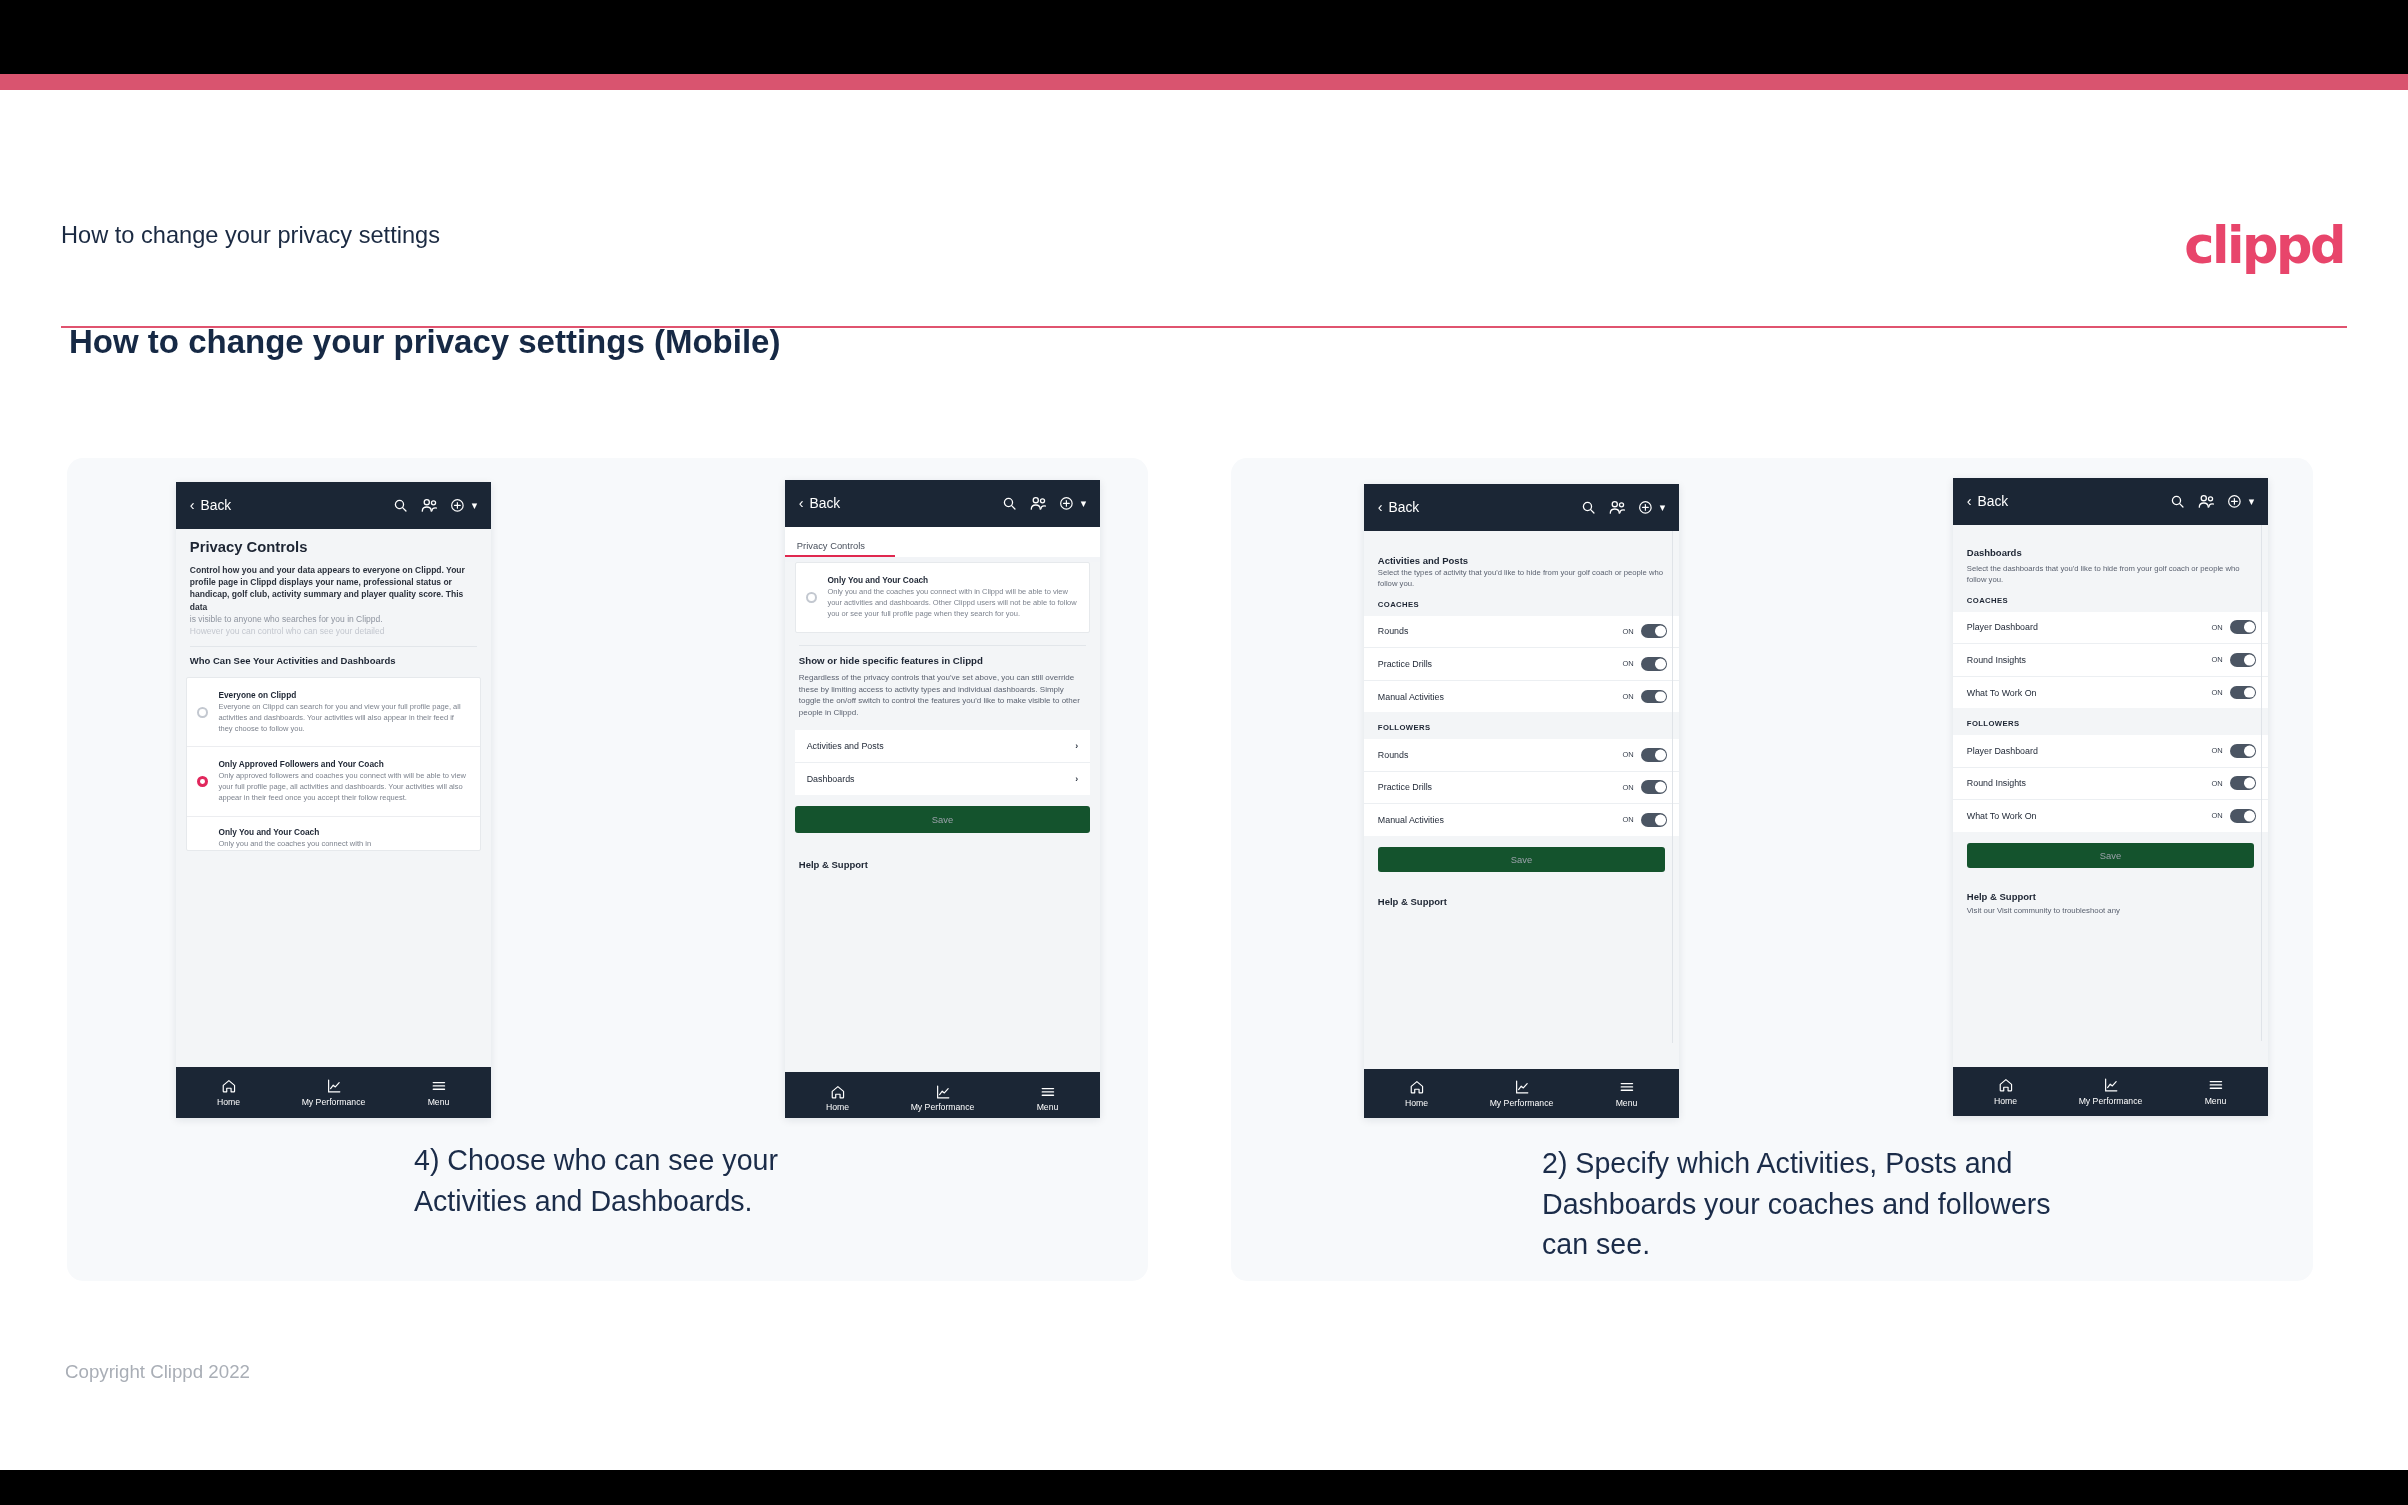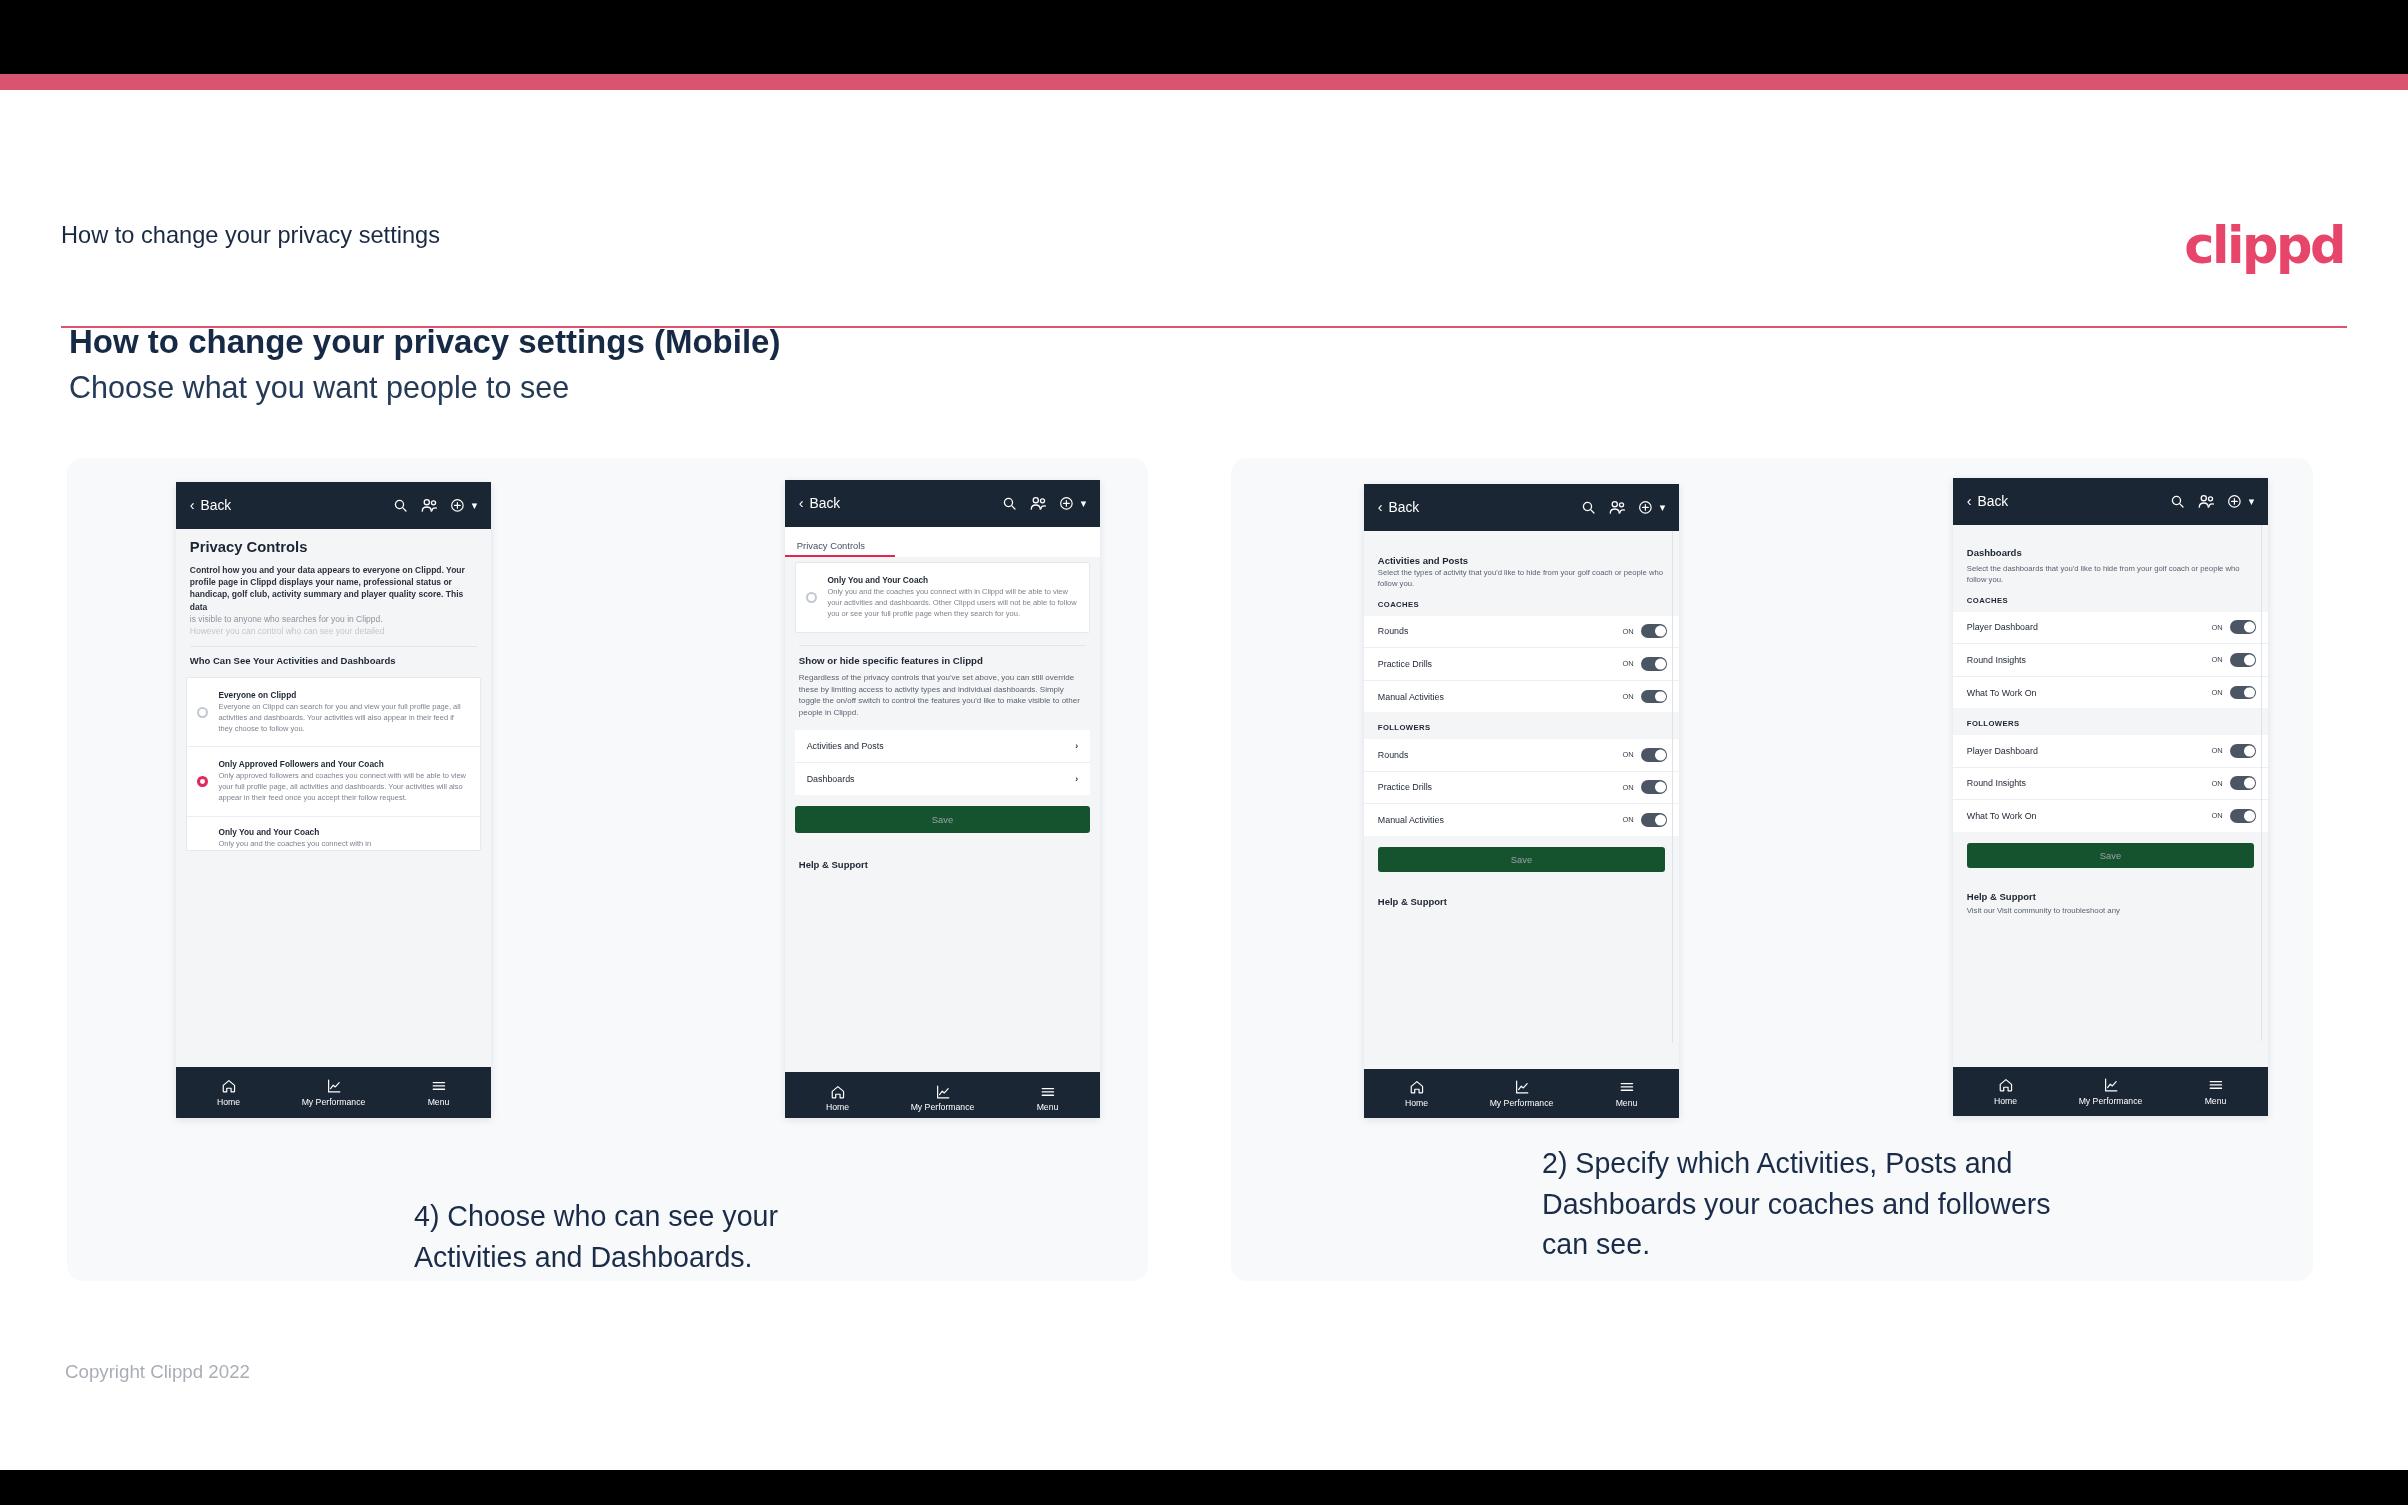--- a/index.html
+++ b/index.html
@@ -34,21 +34,21 @@
 
   .card {
     position:absolute; background:#f7f9fb; border-radius:15.8px;
   }
   .card-left { left:67px; top:458px; width:1081px; height:823px; }
   .card-right { left:1231px; top:458px; width:1082px; height:823px; }
 
   .caption {
     position:absolute; font-size:28.6px; line-height:1.42; color:#1b2c49;
   }
-  .caption-1 { left:414px; top:1196px; width:463px; }
+  .caption-1 { left:414px; top:1140px; width:463px; }
   .caption-2 { left:1542px; top:1143px; width:552px; }
 
   
   .phone { position:absolute; background:#f2f4f7; overflow:hidden;
            box-shadow:0 2px 7.9px rgba(20,30,50,.10); }
   .topbar { background:#1b2635; display:flex; align-items:center;
             padding:0 13.8px; color:#fff; }
   .topbar .back { display:flex; align-items:center; gap:5.9px; font-weight:400; }
   .topbar .chev { font-size:1.05em; line-height:1; }
   .topbar .spacer { flex:1; }
@@ -110,21 +110,20 @@
 <div class="bar-black-bottom"></div>
 
 <div class="header">
   <div class="header-title">How to change your privacy settings</div>
   <div class="logo">clippd</div>
   <div class="header-rule"></div>
 </div>
 
 <div class="title-block">
   <div class="title-main">How to change your privacy settings (Mobile)</div>
-  <div class="title-sub">Choose what you want people to see</div>
 </div>
 
 <div class="card card-left"></div>
 <div class="card card-right"></div>
 
 <div class="phone" id="phone1" style="left:176px; top:482px; width:315px; height:636px;">
   <div class="topbar" style="height:47px; font-size:13.8px;">
     <div class="back">
       <span class="chev">‹</span>
       <span>Back</span>

